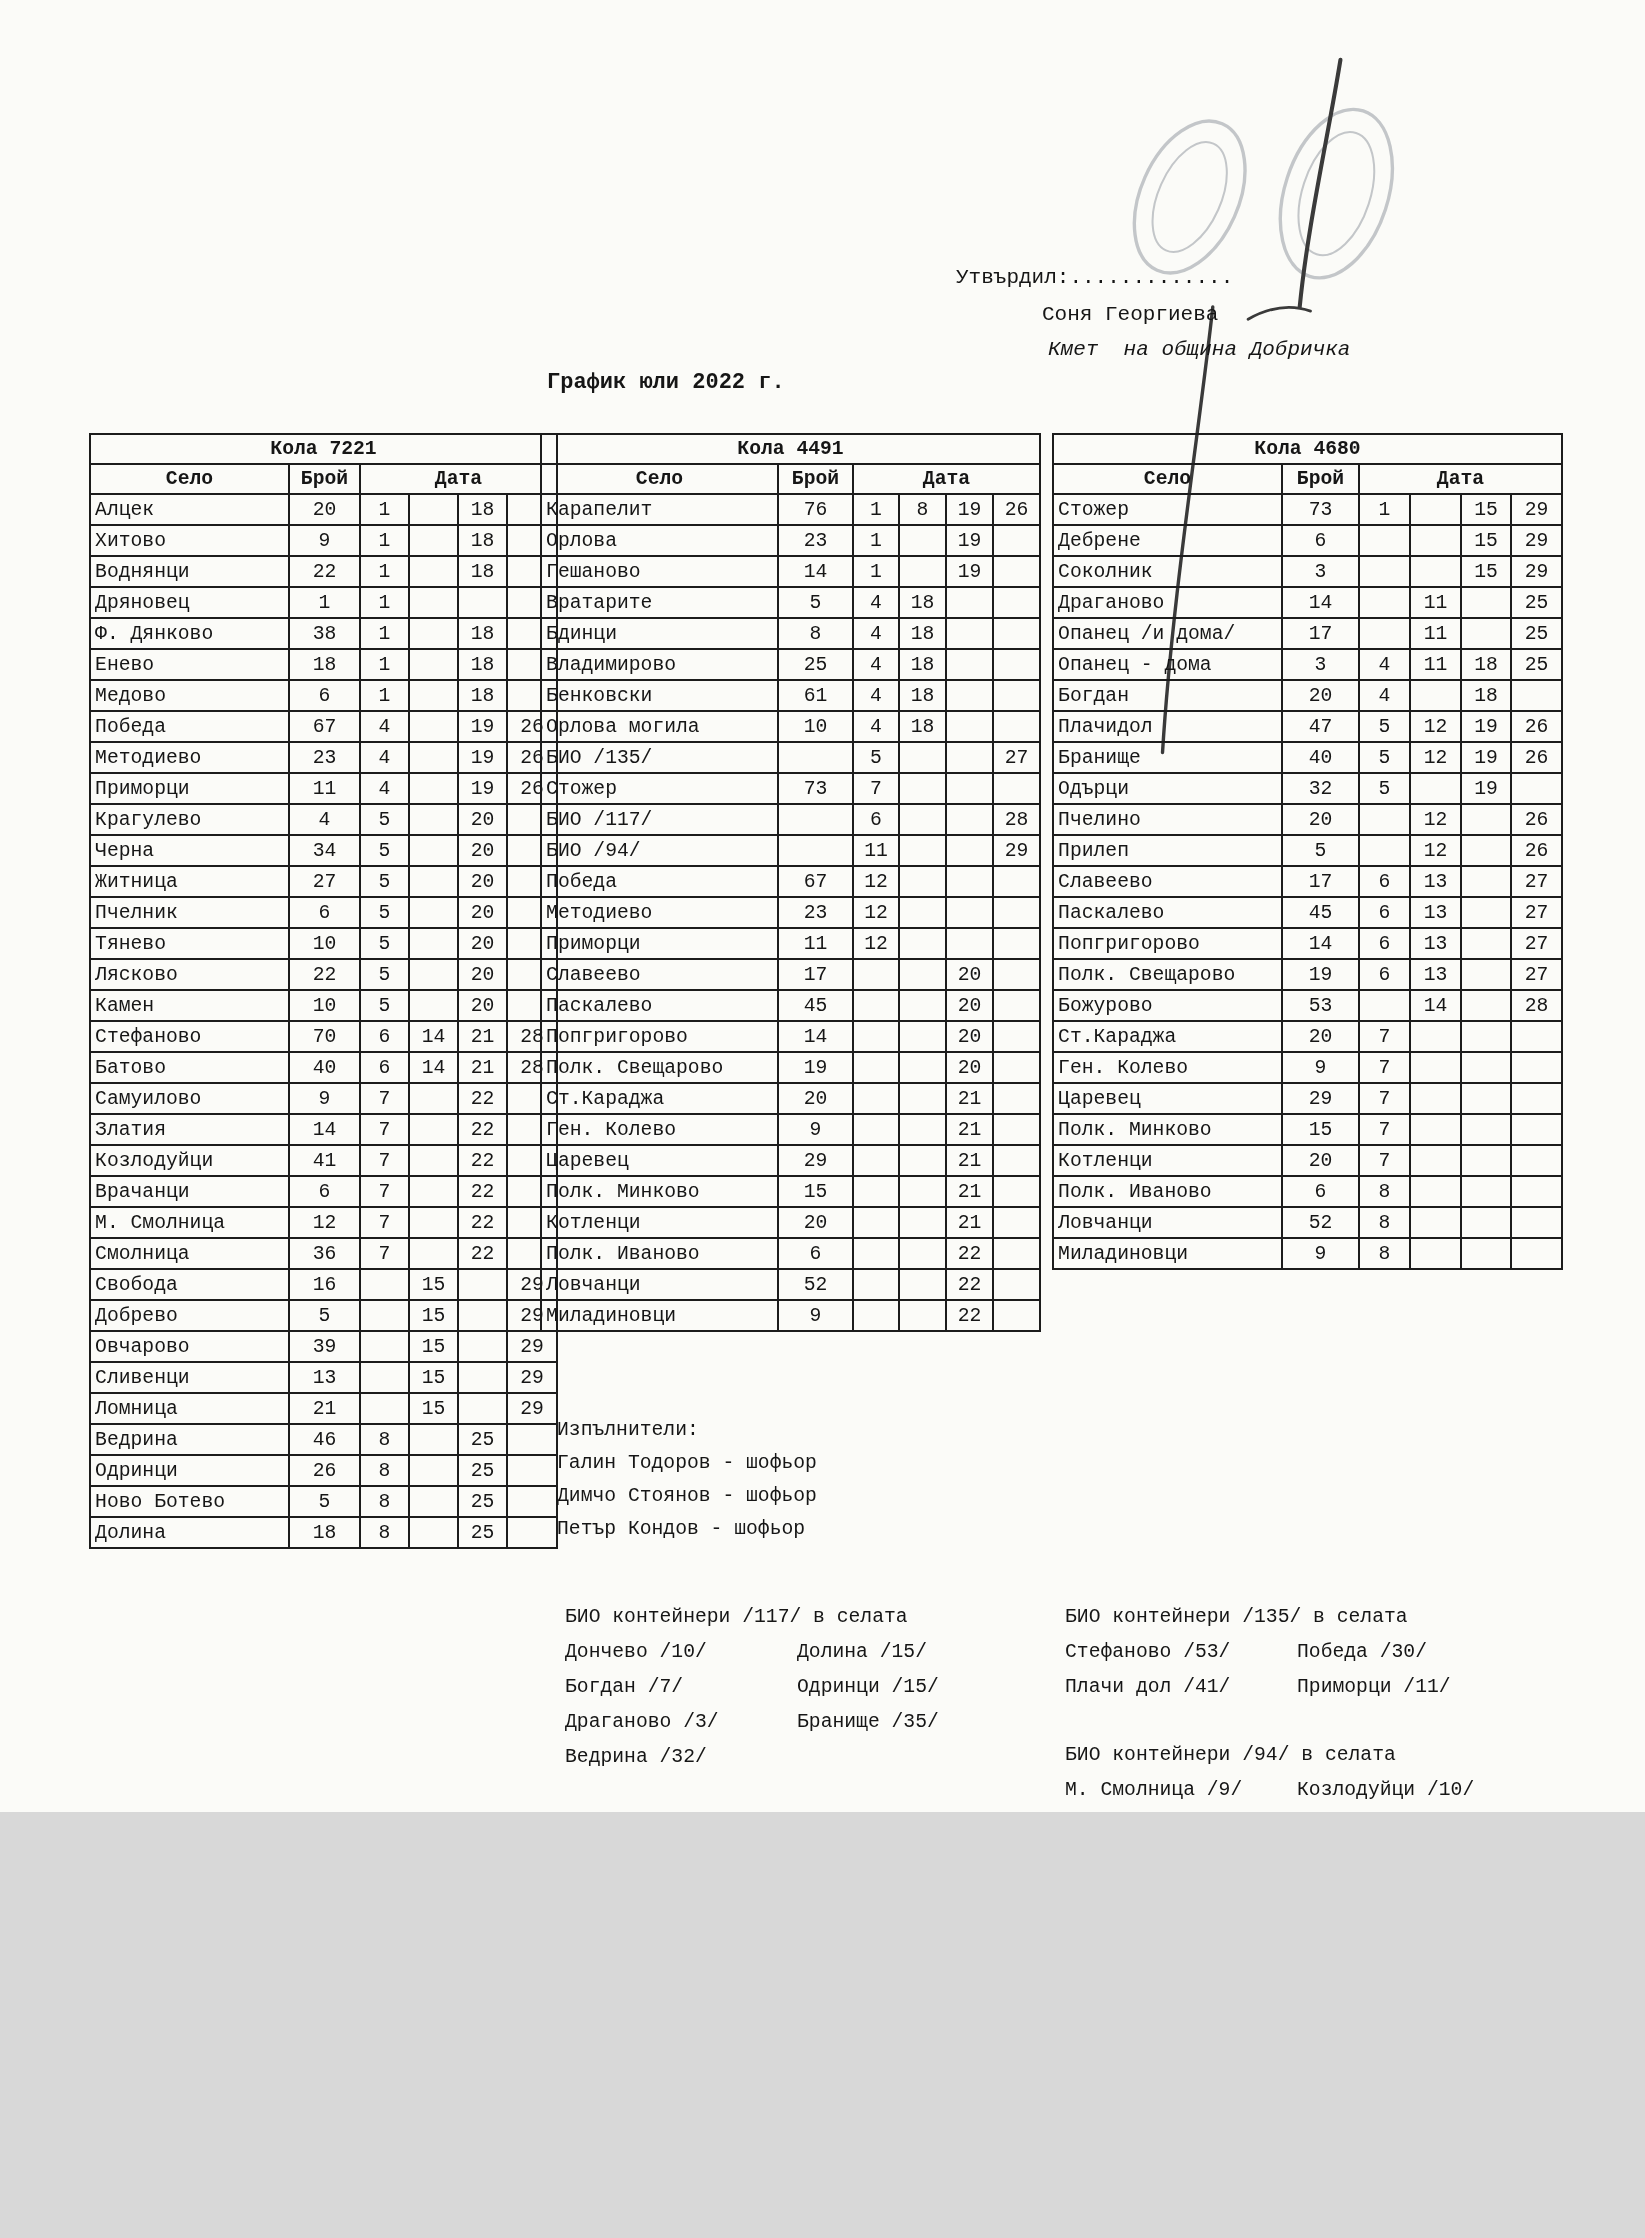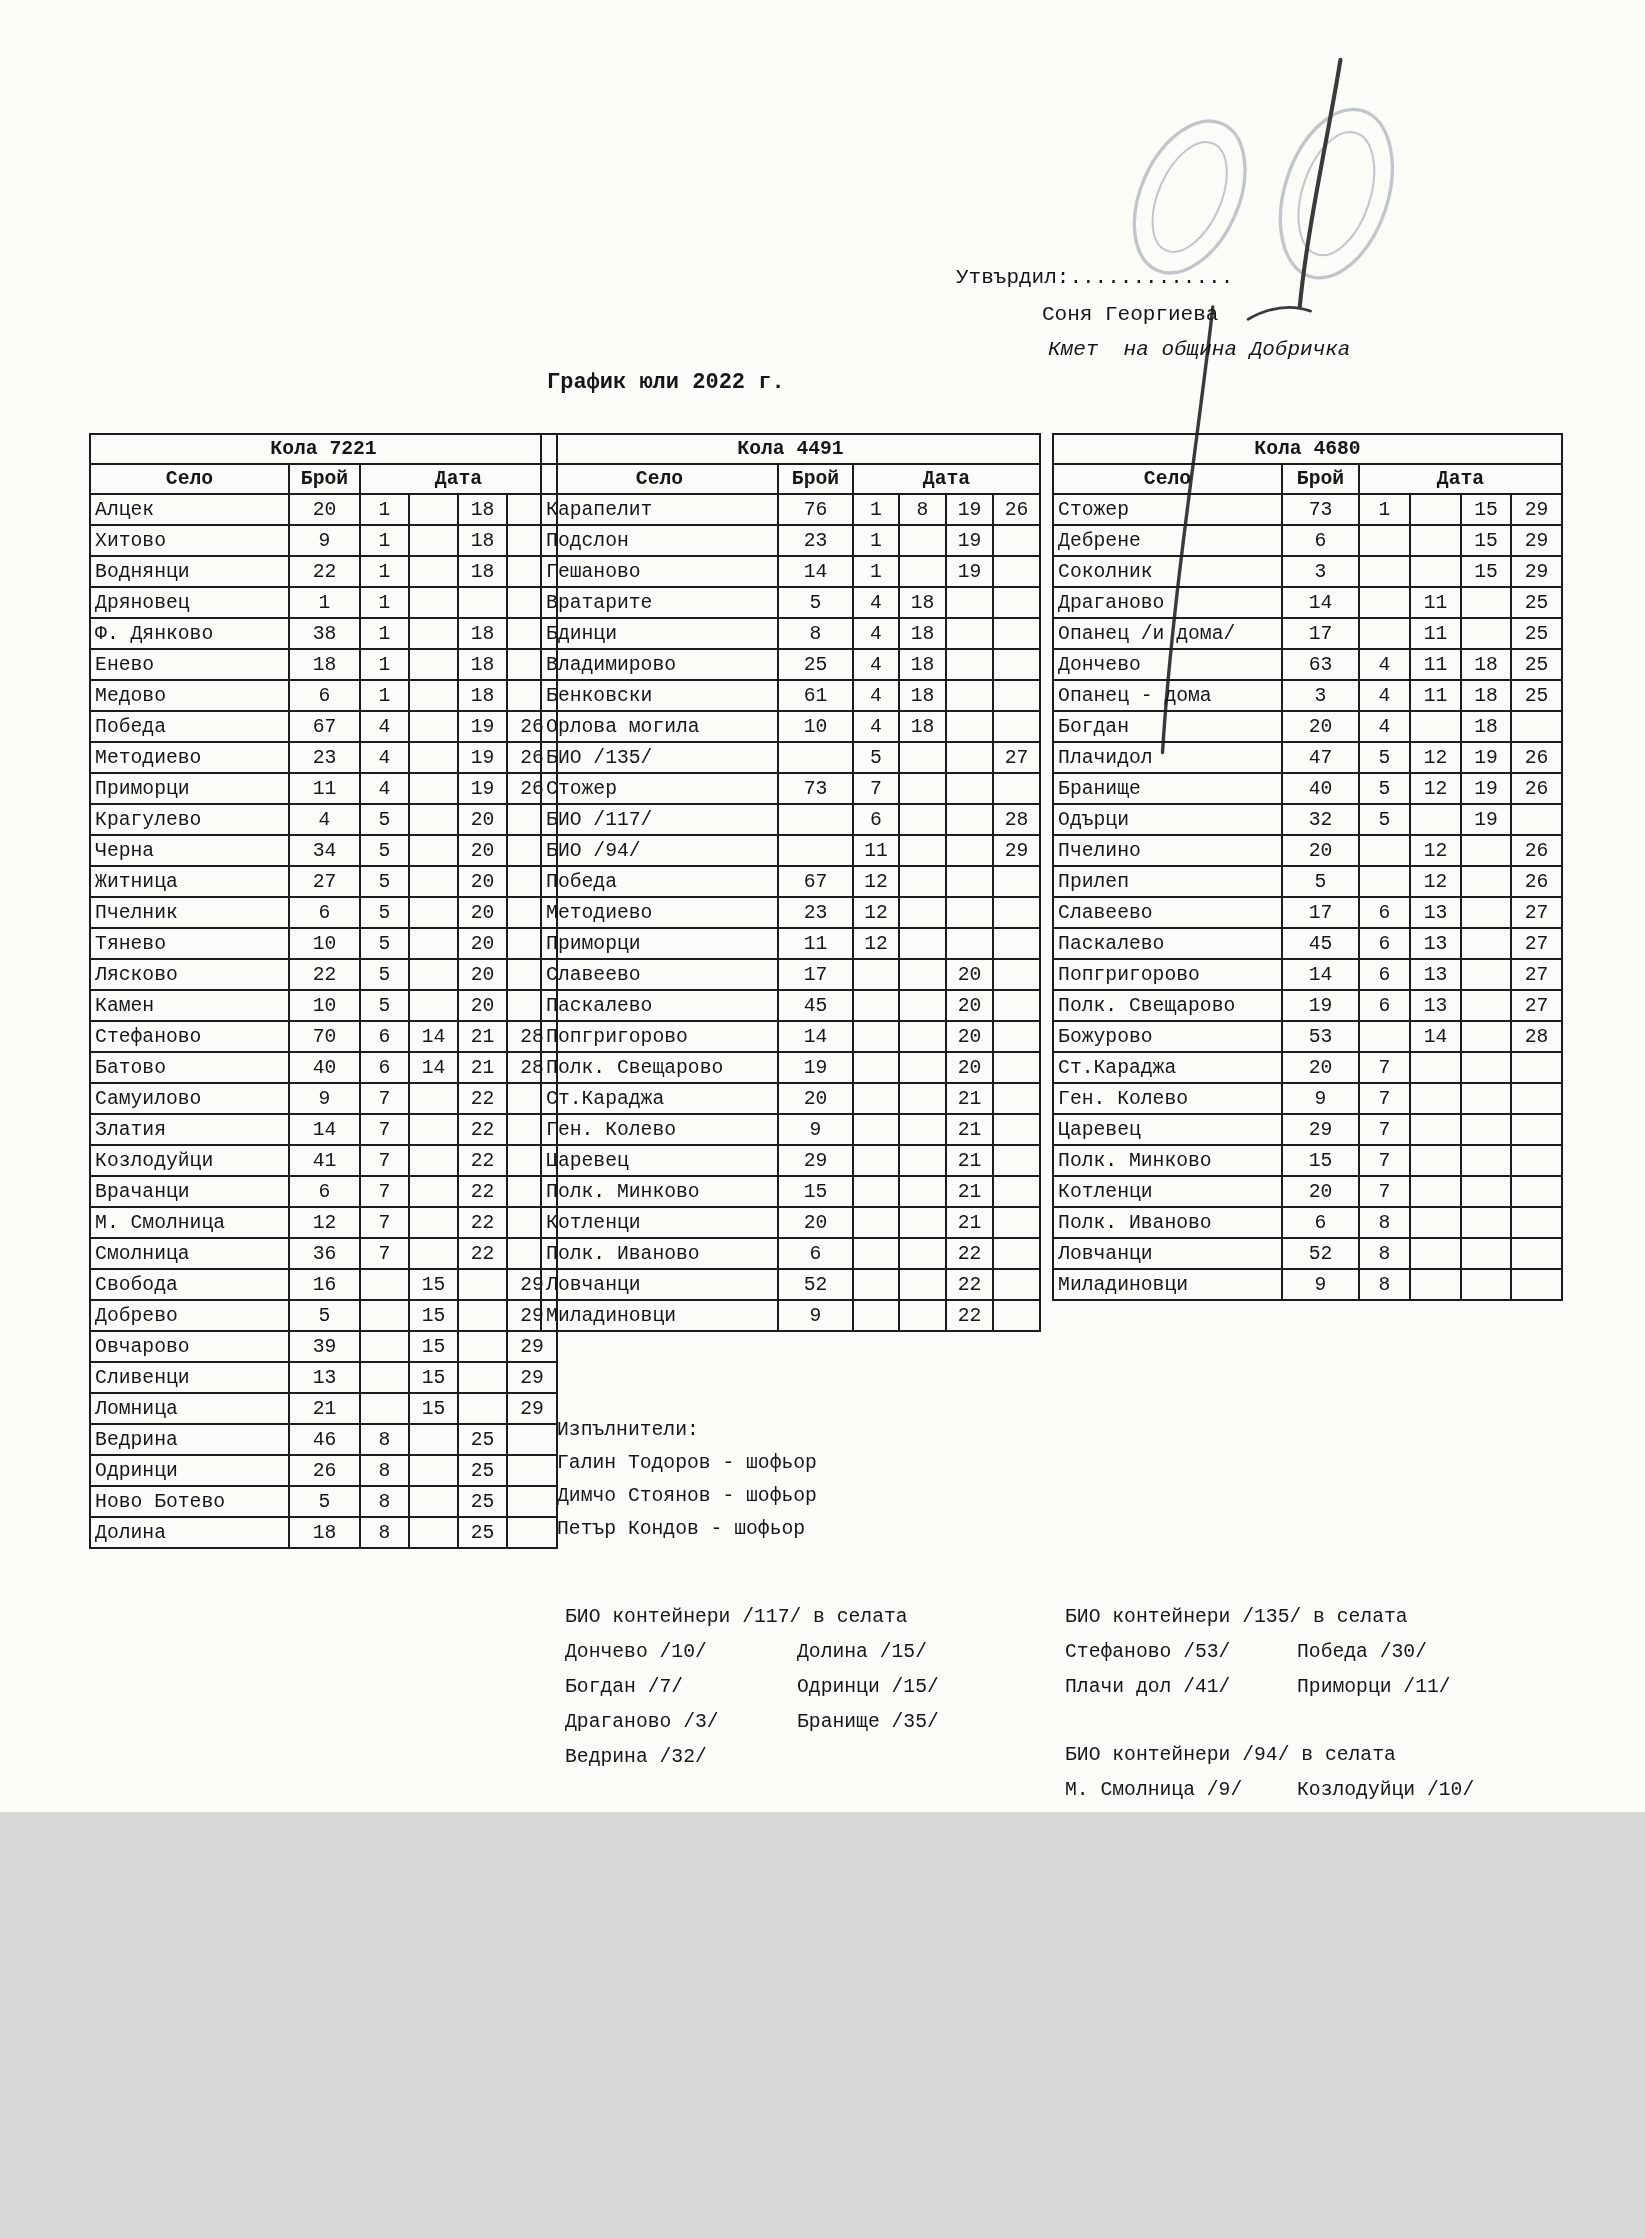--- a/index.html
+++ b/index.html
@@ -386,21 +386,21 @@
         <tbody>
           <tr>
             <td class="v">Карапелит</td>
             <td class="c">76</td>
             <td class="d">1</td>
             <td class="d">8</td>
             <td class="d">19</td>
             <td class="d">26</td>
           </tr>
           <tr>
-            <td class="v">Подслон</td>
+            <td class="v">Орлова</td>
             <td class="c">23</td>
             <td class="d">1</td>
             <td class="d"></td>
             <td class="d">19</td>
             <td class="d"></td>
           </tr>
           <tr>
             <td class="v">Гешаново</td>
             <td class="c">14</td>
             <td class="d">1</td>
@@ -656,28 +656,20 @@
           </tr>
           <tr>
             <td class="v">Опанец /и дома/</td>
             <td class="c">17</td>
             <td class="d"></td>
             <td class="d">11</td>
             <td class="d"></td>
             <td class="d">25</td>
           </tr>
           <tr>
-            <td class="v">Дончево</td>
-            <td class="c">63</td>
-            <td class="d">4</td>
-            <td class="d">11</td>
-            <td class="d">18</td>
-            <td class="d">25</td>
-          </tr>
-          <tr>
             <td class="v">Опанец - дома</td>
             <td class="c">3</td>
             <td class="d">4</td>
             <td class="d">11</td>
             <td class="d">18</td>
             <td class="d">25</td>
           </tr>
           <tr>
             <td class="v">Богдан</td>
             <td class="c">20</td>

